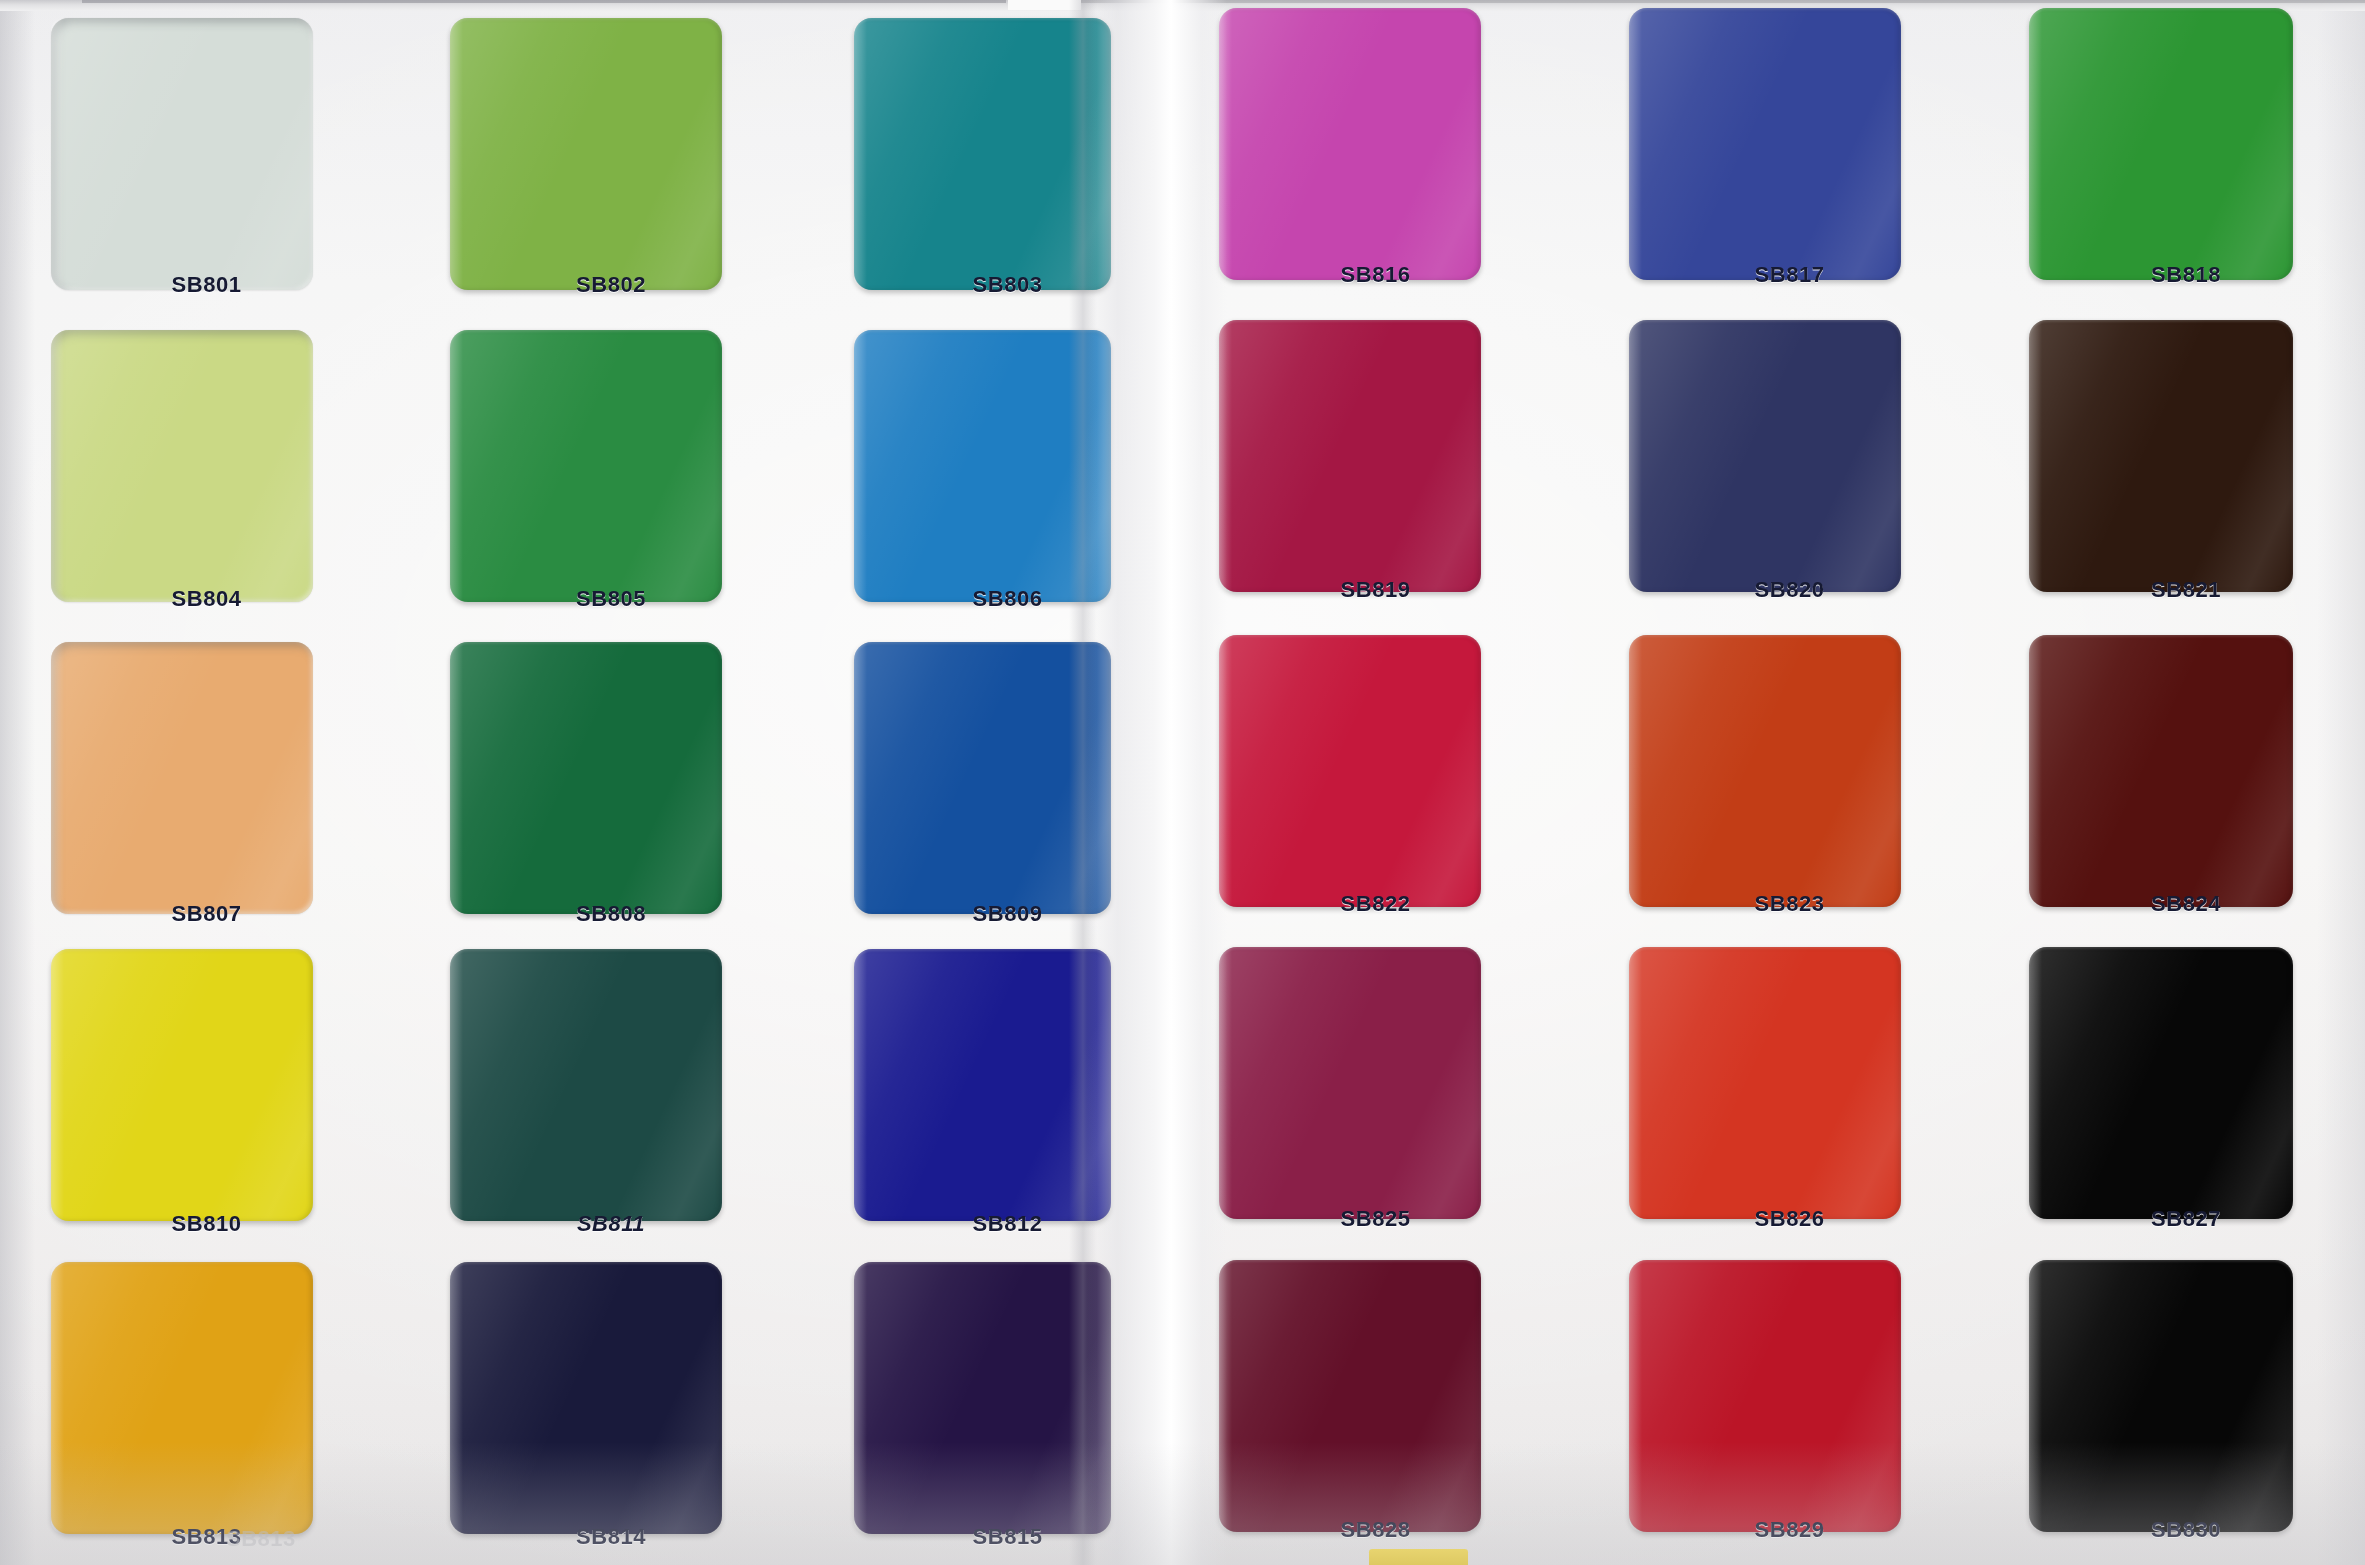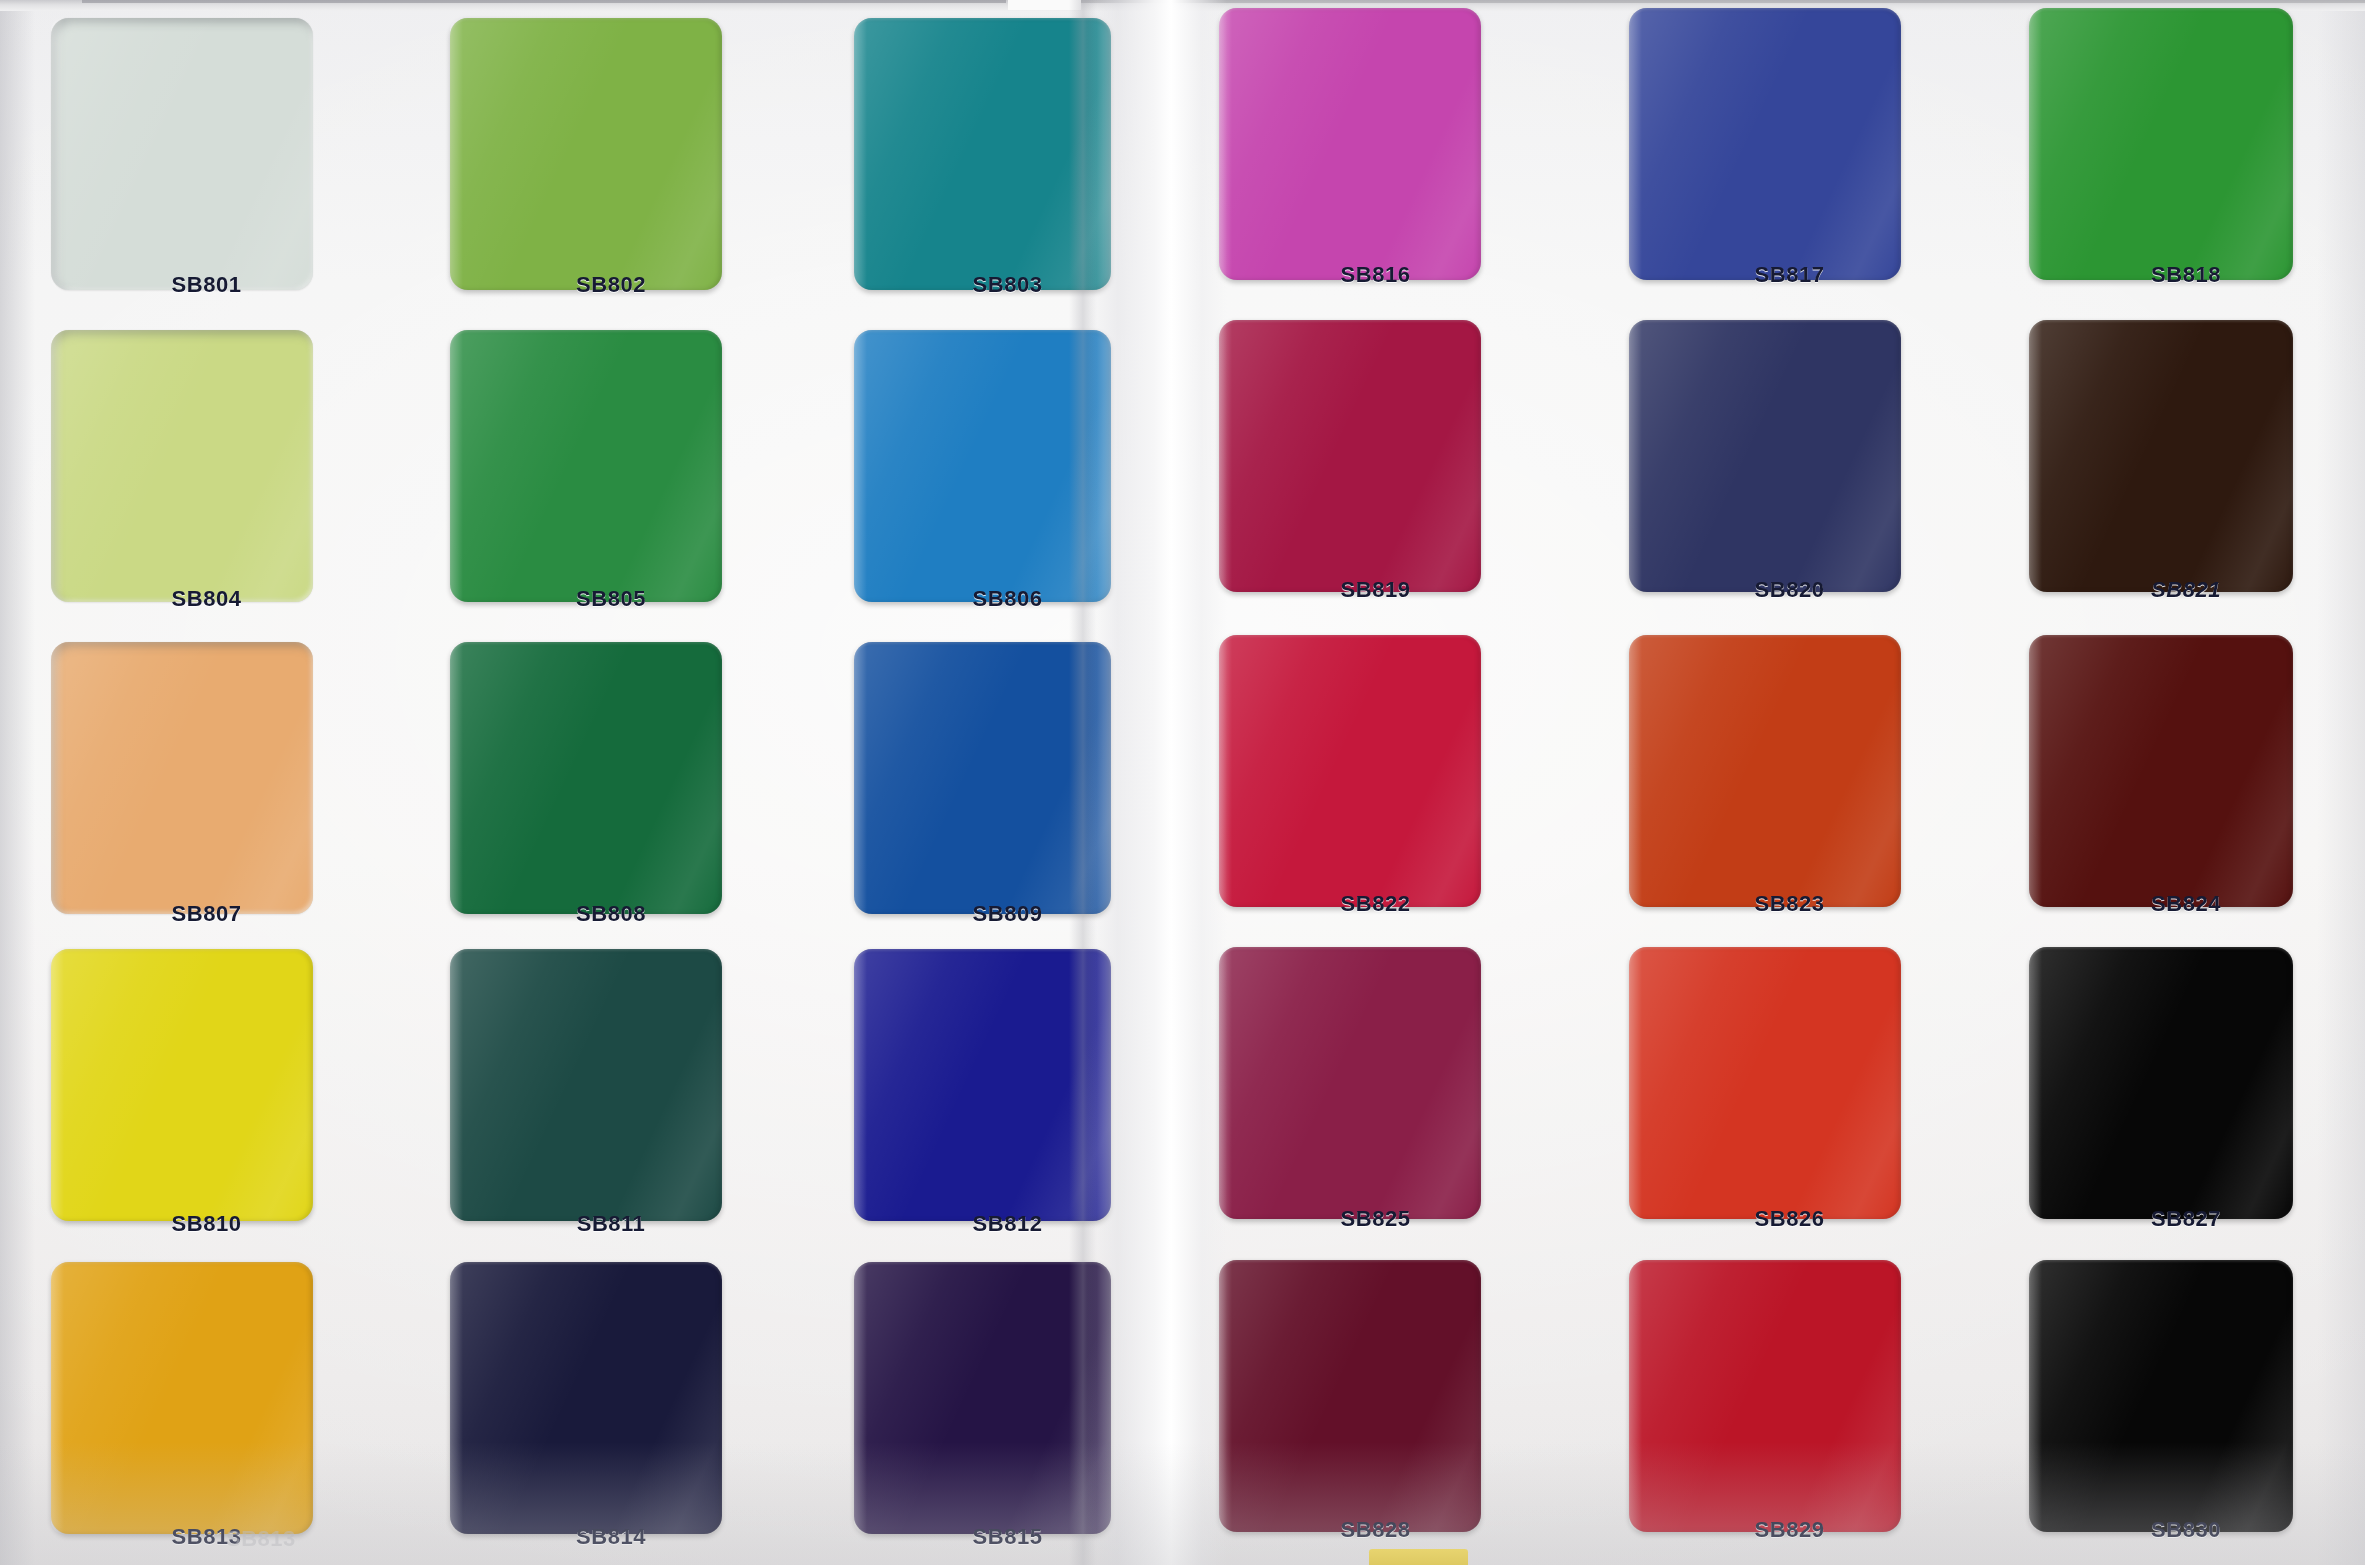--- a/index.html
+++ b/index.html
@@ -187,21 +187,21 @@
         <div class="chip-label" style="left: 43px; top: 256px; width: 221px;">SB806</div>
       </div>
       <div class="swatch-cell" style="left: 1219px; top: 320px; width: 262px; height: 295px;">
         <div class="chip" title="SB819 — deep rose" style="width: 262px; height: 272px; background: rgb(164, 23, 68);"></div>
         <div class="chip-label" style="left: 40px; top: 257px; width: 233px;">SB819</div>
       </div>
       <div class="swatch-cell" style="left: 1629px; top: 320px; width: 272px; height: 295px;">
         <div class="chip" title="SB820 — navy indigo" style="width: 272px; height: 272px; background: rgb(47, 53, 99);"></div>
         <div class="chip-label" style="left: 49px; top: 257px; width: 223px;">SB820</div>
       </div>
-      <div class="swatch-cell" style="left: 2029px; top: 320px; width: 308px; height: 295px; font-style: italic;">
+      <div class="swatch-cell" style="left: 2029px; top: 320px; width: 308px; height: 295px;">
         <div class="chip" title="SB821 — dark brown" style="width: 264px; height: 272px; background: rgb(46, 25, 15);"></div>
         <div class="chip-label" style="left: 43px; top: 257px; width: 228px;">SB821</div>
       </div>
       <div class="swatch-cell" style="left: 51px; top: 642px; width: 262px; height: 297px;">
         <div class="chip recessed" title="SB807 — peach tan" style="width: 262px; height: 272px; background: rgb(232, 171, 112);"></div>
         <div class="chip-label" style="left: 49px; top: 259px; width: 213px;">SB807</div>
       </div>
       <div class="swatch-cell" style="left: 450px; top: 642px; width: 244px; height: 297px;">
         <div class="chip" title="SB808 — forest green" style="width: 272px; height: 272px; background: rgb(21, 107, 60);"></div>
         <div class="chip-label" style="left: 56px; top: 259px; width: 210px;">SB808</div>
@@ -219,21 +219,21 @@
         <div class="chip-label" style="left: 49px; top: 256px; width: 223px;">SB823</div>
       </div>
       <div class="swatch-cell" style="left: 2029px; top: 635px; width: 264px; height: 294px;">
         <div class="chip" title="SB824 — dark maroon" style="width: 264px; height: 272px; background: rgb(85, 17, 15);"></div>
         <div class="chip-label" style="left: 43px; top: 256px; width: 228px;">SB824</div>
       </div>
       <div class="swatch-cell" style="left: 51px; top: 949px; width: 262px; height: 300px;">
         <div class="chip" title="SB810 — lemon yellow" style="width: 262px; height: 272px; background: rgb(225, 214, 24);"></div>
         <div class="chip-label" style="left: 49px; top: 262px; width: 213px;">SB810</div>
       </div>
-      <div class="swatch-cell" style="left: 450px; top: 949px; width: 284px; height: 300px;">
+      <div class="swatch-cell" style="left: 450px; top: 949px; width: 284px; height: 300px; font-style: italic;">
         <div class="chip" title="SB811 — deep pine" style="width: 272px; height: 272px; background: rgb(29, 74, 69);"></div>
         <div class="chip-label" style="left: 56px; top: 262px; width: 210px;">SB811</div>
       </div>
       <div class="swatch-cell" style="left: 854px; top: 949px; width: 257px; height: 300px;">
         <div class="chip" title="SB812 — deep blue" style="width: 257px; height: 272px; background: rgb(26, 27, 144);"></div>
         <div class="chip-label" style="left: 43px; top: 262px; width: 221px;">SB812</div>
       </div>
       <div class="swatch-cell" style="left: 1219px; top: 947px; width: 278px; height: 297px;">
         <div class="chip" title="SB825 — plum wine" style="width: 262px; height: 272px; background: rgb(138, 31, 72);"></div>
         <div class="chip-label" style="left: 40px; top: 259px; width: 233px;">SB825</div>

